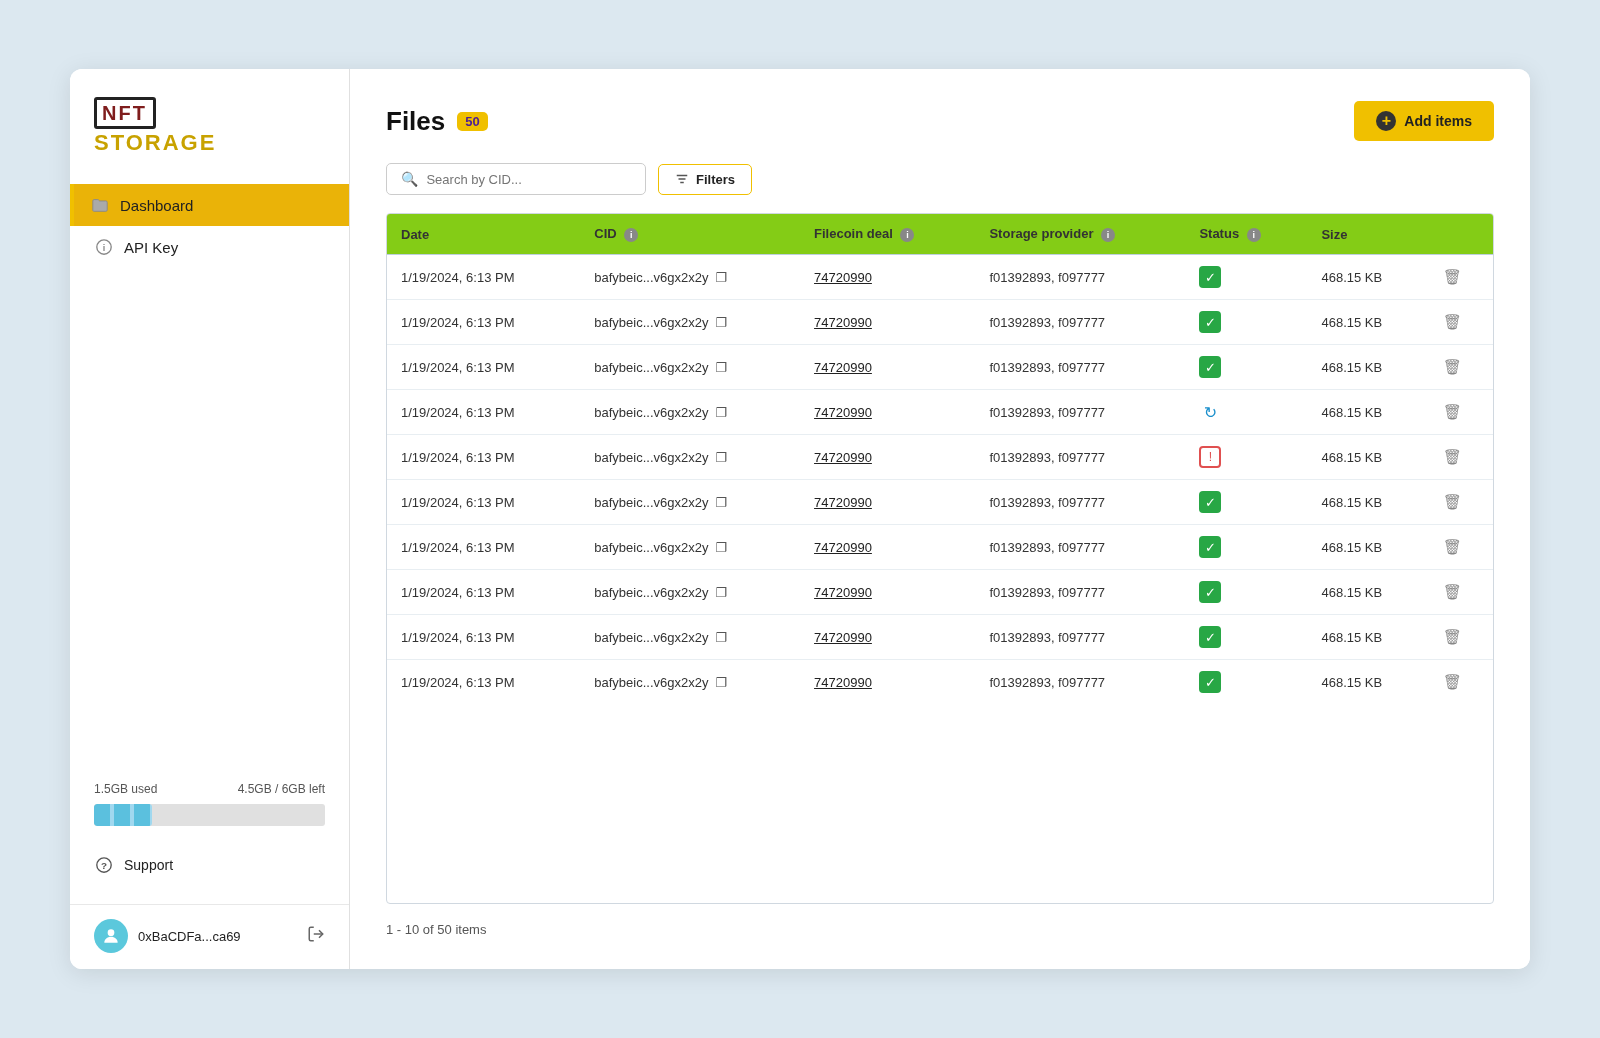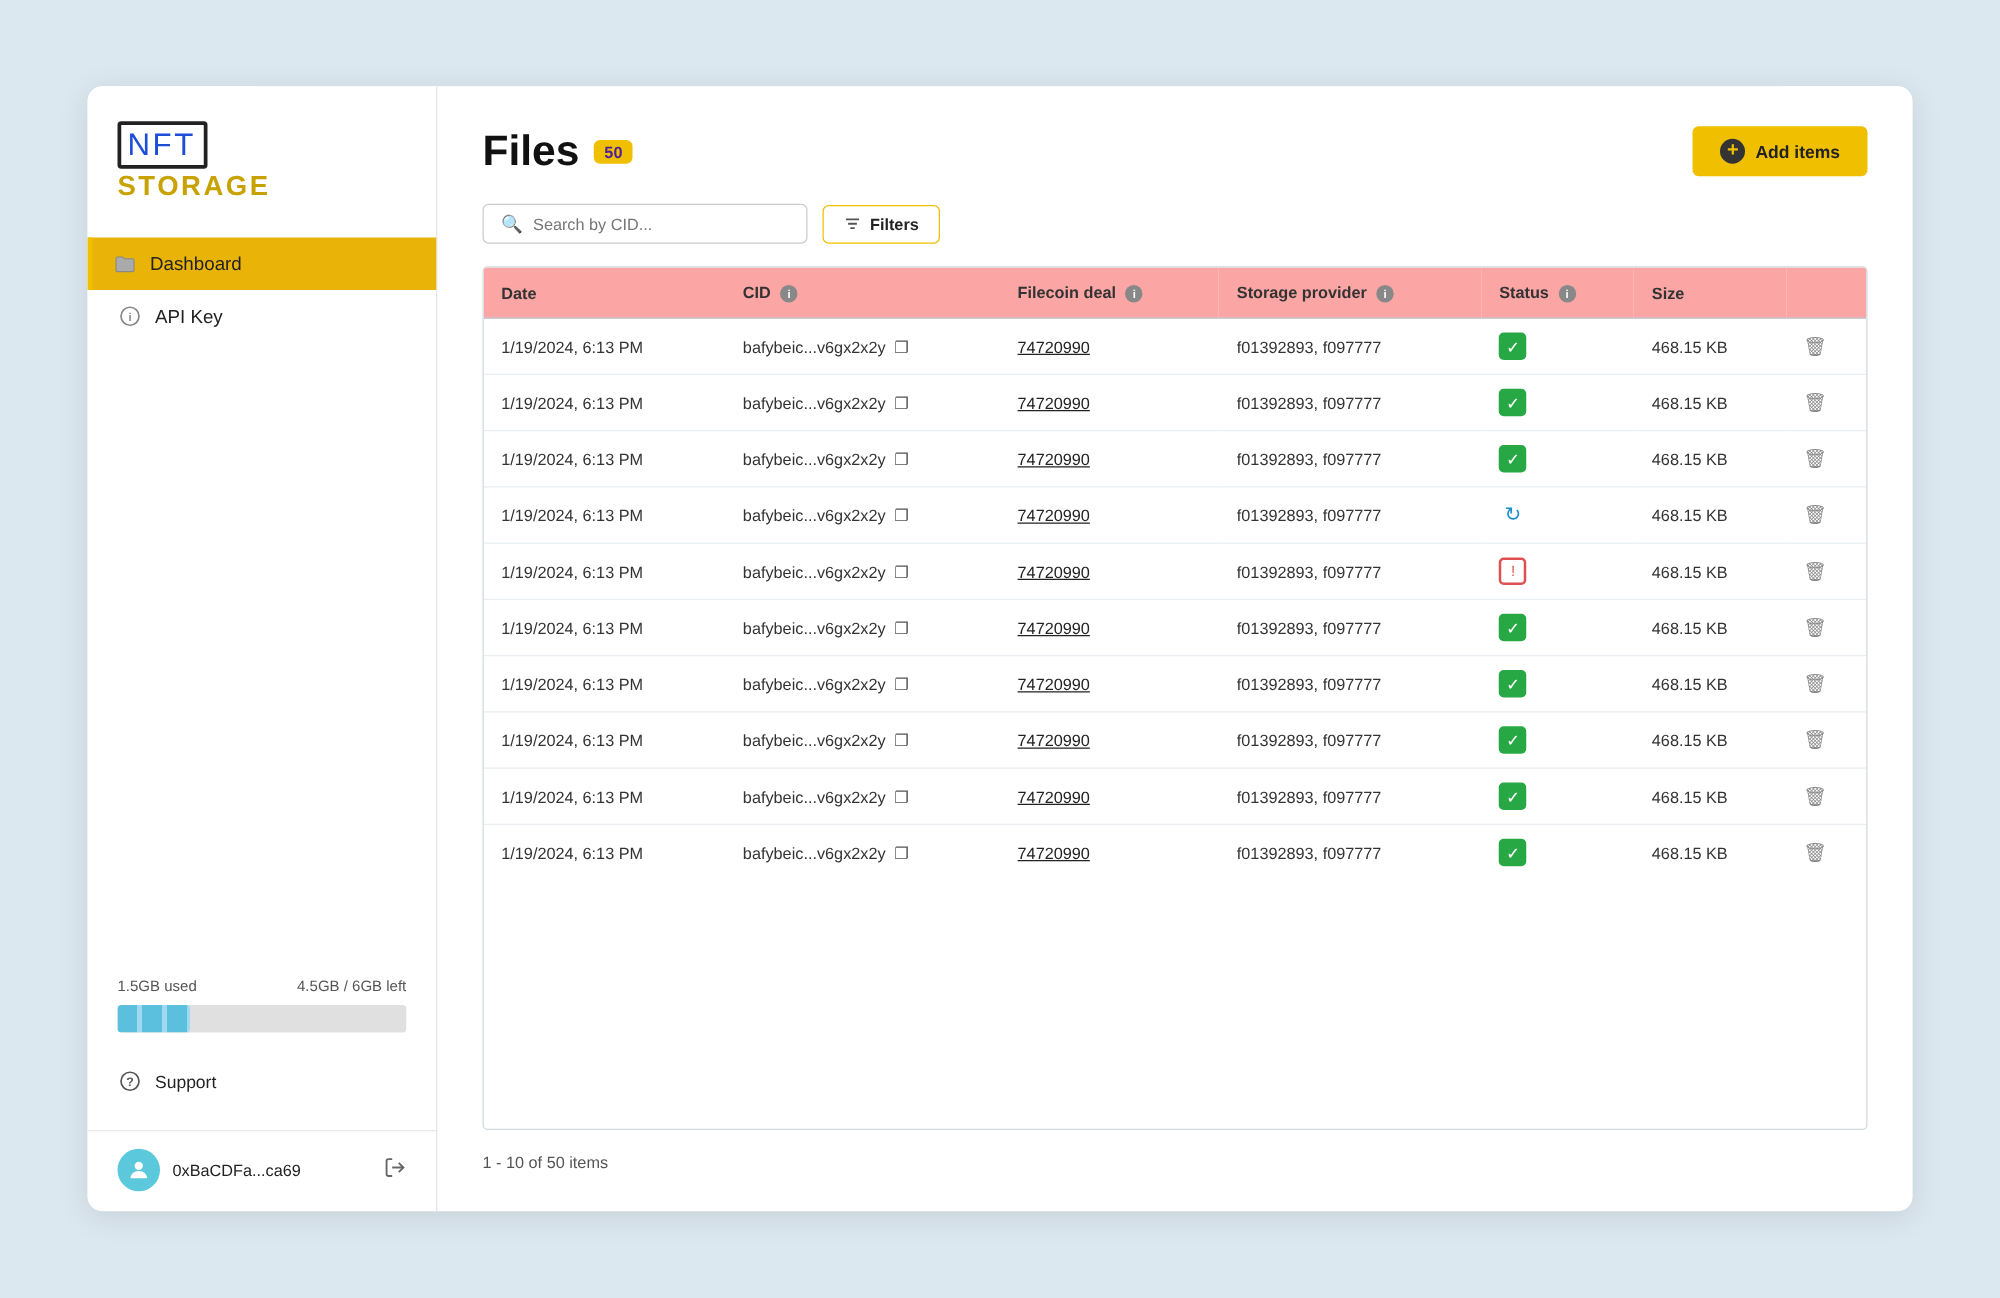--- a/index.html
+++ b/index.html
@@ -34,27 +34,27 @@
     }
     .logo-area {
       padding: 0 24px 28px 24px;
     }
     .logo-block {
       display: flex;
       flex-direction: column;
       align-items: flex-start;
     }
     .logo-nft {
-      font-weight: 400;
-      font-size: 25px;
+      font-weight: 700;
+      font-size: 20px;
       border: 3px solid #222;
       padding: 1px 6px 1px 5px;
       border-radius: 3px;
       letter-spacing: 2px;
-      color: #1d4ed8;
+      color: #7f1d1d;
       line-height: 1.2;
     }
     .logo-storage {
       font-weight: 900;
       font-size: 22px;
       color: #c8a200;
       letter-spacing: 2px;
       margin-top: 1px;
       line-height: 1.2;
     }
@@ -200,21 +200,21 @@
       align-items: center;
       justify-content: space-between;
       margin-bottom: 22px;
     }
     .page-title-group {
       display: flex;
       align-items: center;
       gap: 12px;
     }
     .page-title {
-      font-size: 34px;
+      font-size: 26px;
       font-weight: 700;
       color: #111;
     }
     .files-badge {
       background: #f0c000;
       color: #4c1d95;
       font-weight: 700;
       font-size: 13px;
       border-radius: 5px;
       padding: 2px 8px;
@@ -287,21 +287,21 @@
       flex: 1;
       overflow-y: auto;
       border: 1px solid #d0d8e0;
       border-radius: 4px;
     }
     table {
       width: 100%;
       border-collapse: collapse;
     }
     thead tr {
-      background: #fca5a5;
+      background: #84cc16;
     }
     thead th {
       text-align: left;
       padding: 12px 14px;
       font-weight: 600;
       font-size: 13px;
       color: #333;
       white-space: nowrap;
       border-bottom: 1px solid #bdd0dd;
     }

